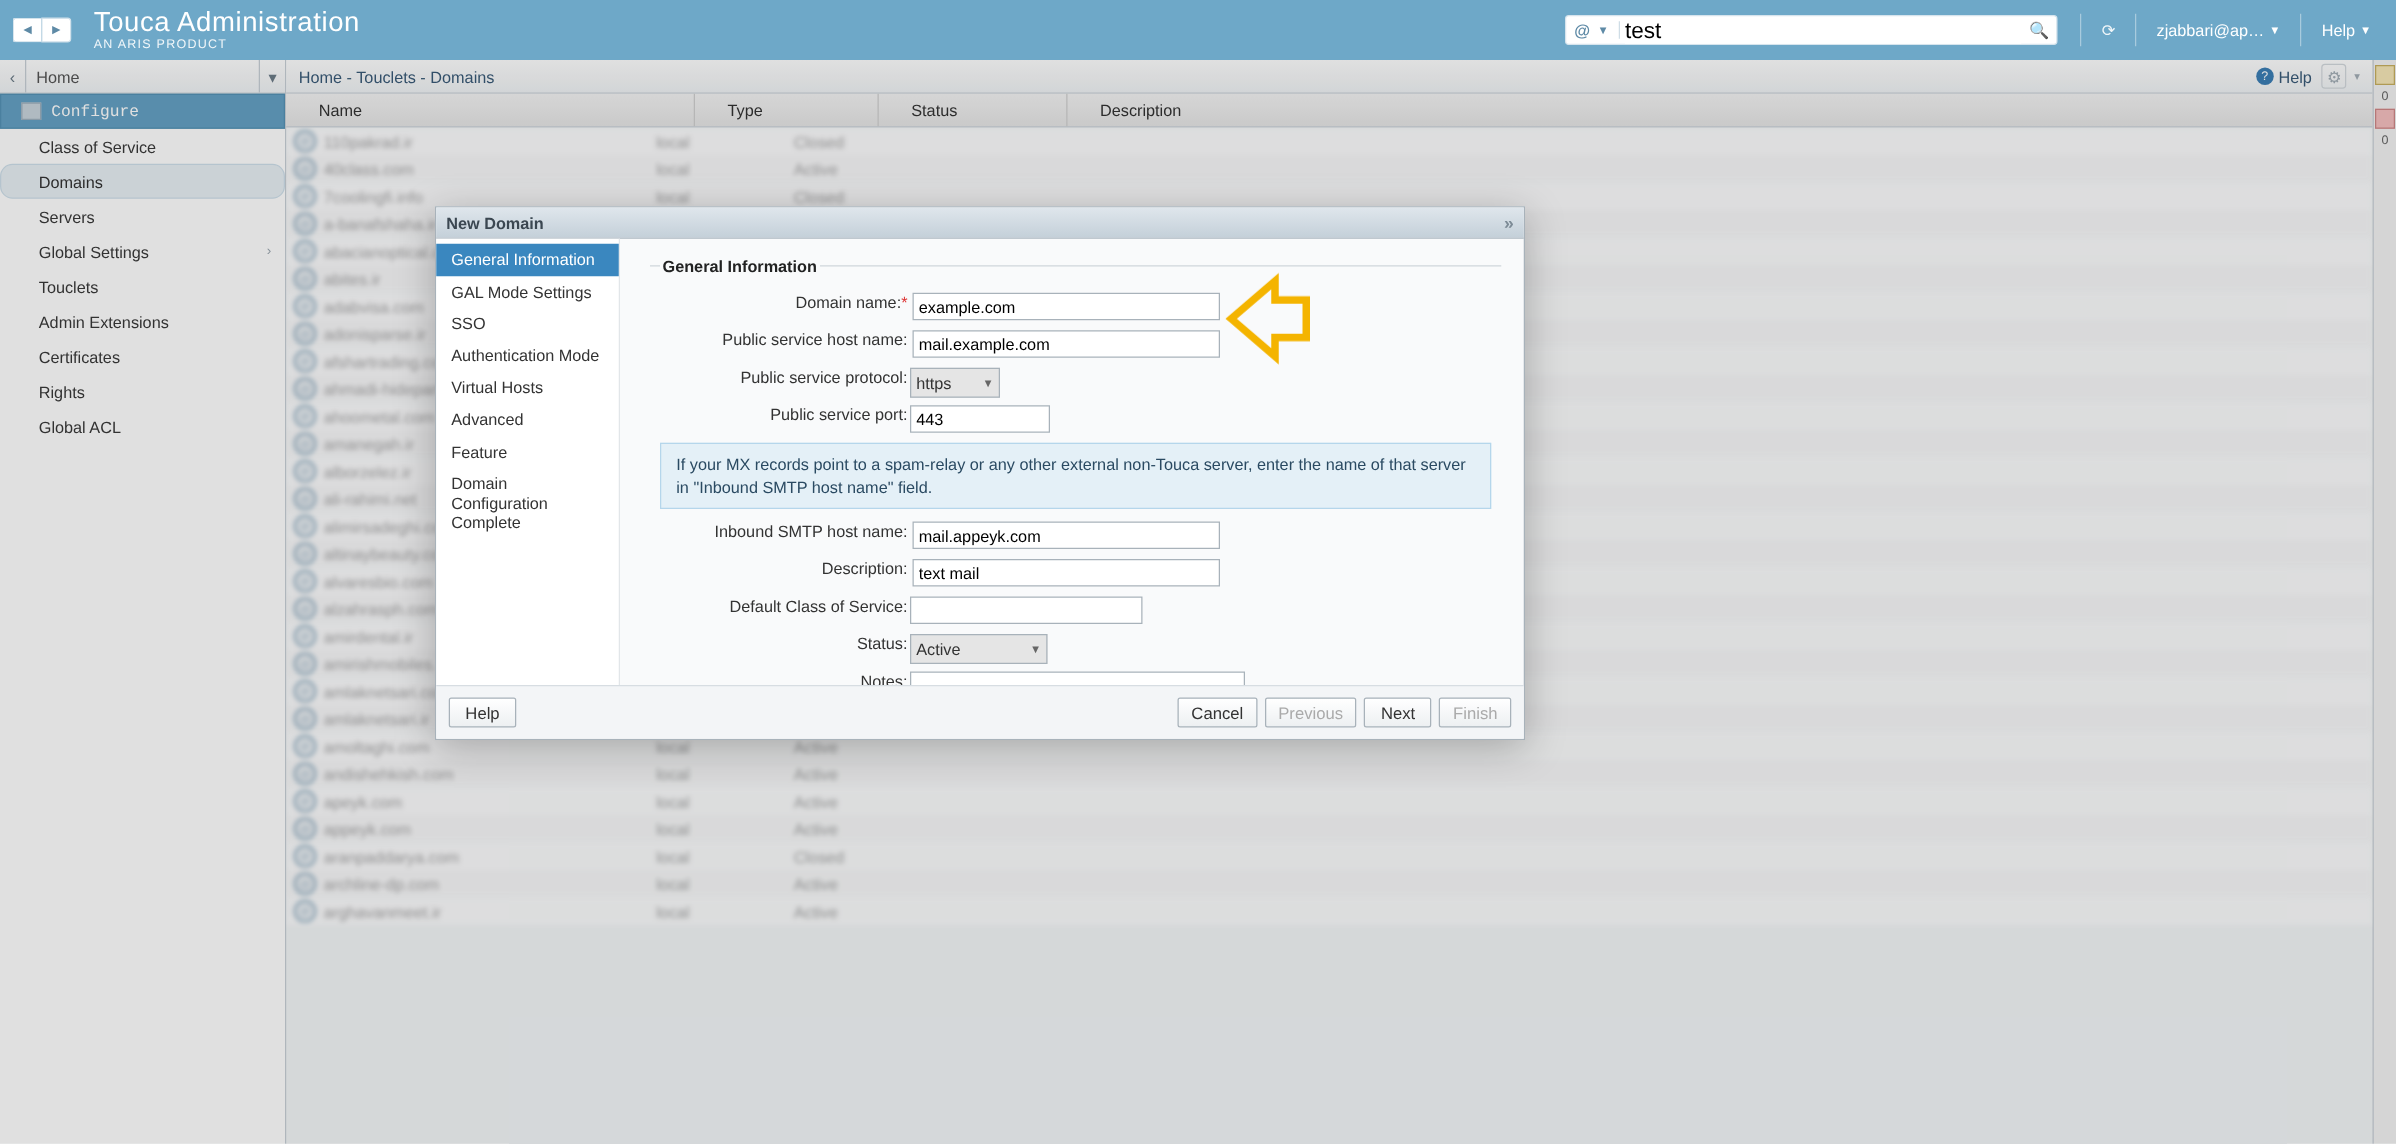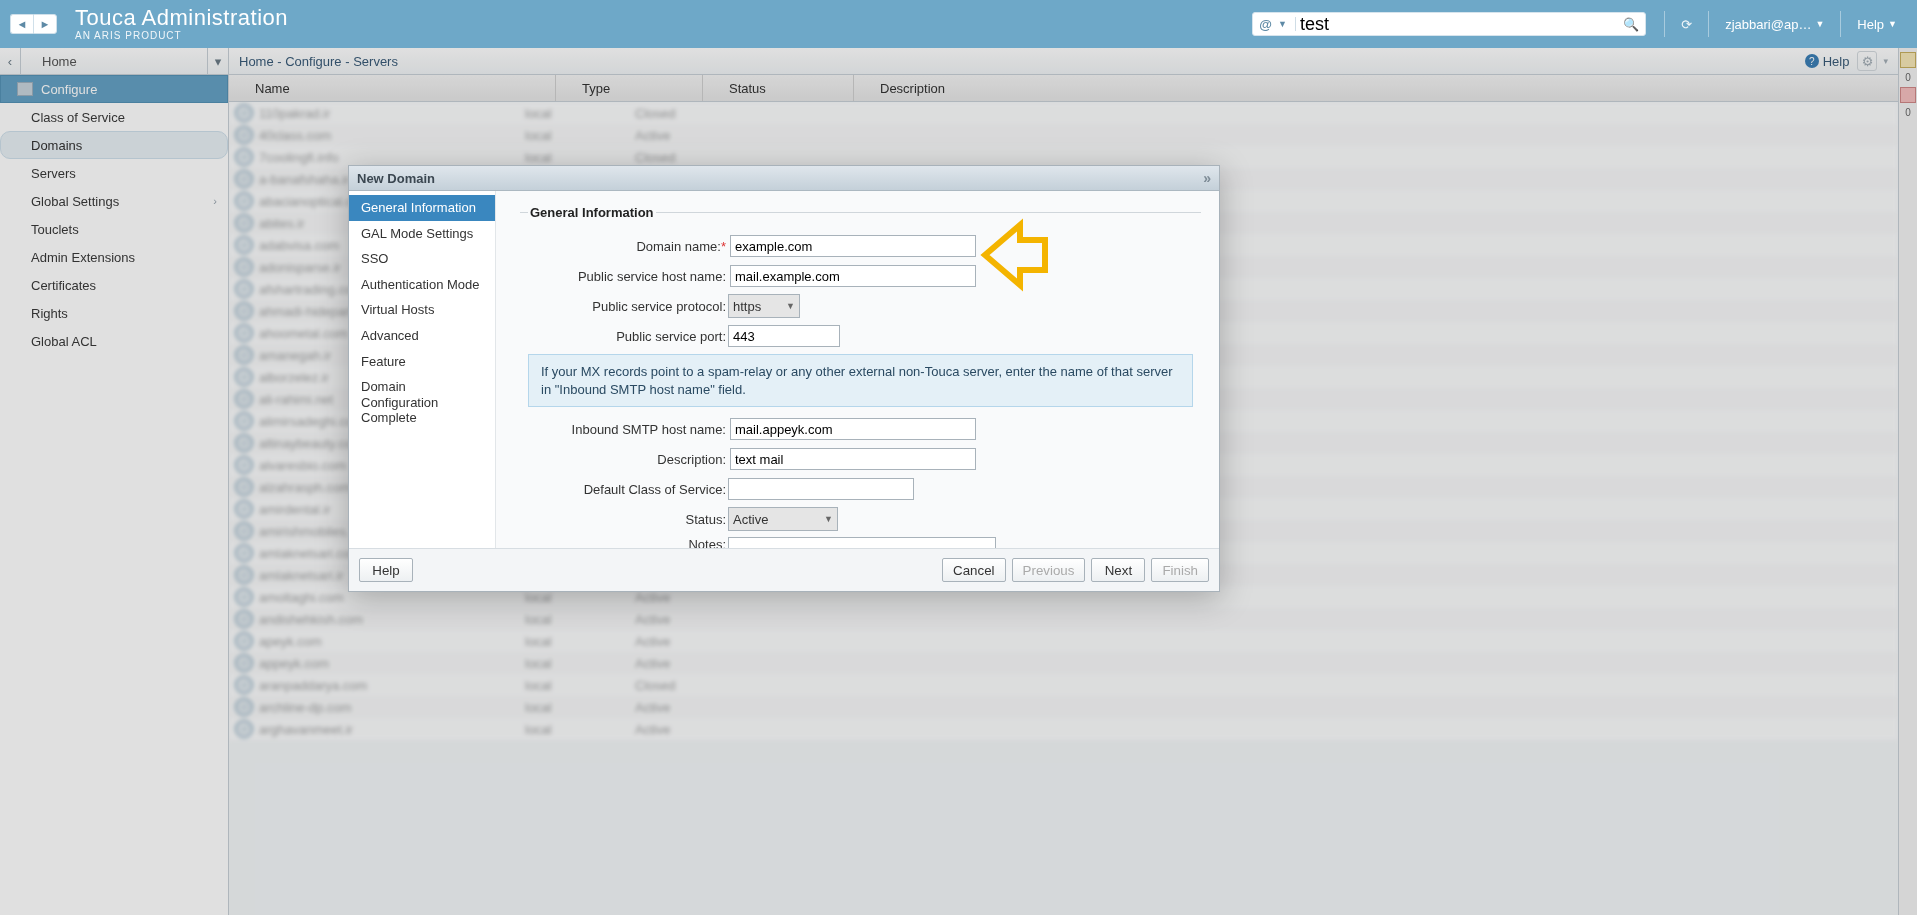--- a/index.html
+++ b/index.html
@@ -39,24 +39,24 @@
   .searchwrap .mag{color:#9bb4c5;padding:0 6px;}
   .toprefresh{color:#fff;opacity:.9;margin:0 10px;}
   .topuser,.tophelp{color:#fff;margin:0 10px;display:flex;align-items:center;gap:4px;font-size:13px;}
   .topuser .dd,.tophelp .dd{font-size:9px;}
   .vsep{width:1px;height:26px;background:rgba(255,255,255,.4);margin:0 6px;}
   
   .wrap{position:absolute;left:0;right:0;top:48px;bottom:0;display:flex;}
   .sidepane{width:228px;border-right:1px solid var(--border);background:#fff;display:flex;flex-direction:column;}
   .sidehead{height:26px;display:flex;border-bottom:1px solid var(--border);background:linear-gradient(#fff,#f0f3f5);}
   .sidehead .back{width:20px;display:flex;align-items:center;justify-content:center;color:#6b7b87;border-right:1px solid var(--border);}
-  .sidehead .title{flex:1;display:flex;align-items:center;padding:0 8px;color:#555;margin-left:13px;}
+  .sidehead .title{flex:1;display:flex;align-items:center;padding:0 8px;color:#555;}
   .sidehead .menu{width:20px;display:flex;align-items:center;justify-content:center;color:#6b7b87;border-left:1px solid var(--border);}
   .siderow{height:26px;display:flex;align-items:center;padding:0 10px 0 16px;color:#3a3a3a;cursor:pointer;border:1px solid transparent;}
-  .siderow.sel{background:var(--panel-blue);color:#fff;border-color:#5592b5;}
+  .siderow.sel{background:var(--panel-blue);color:#fff;border-color:#5592b5;font-family:Liberation Mono, monospace;}
   .siderow.domain{background:var(--light);color:#333;border-color:#cfe0eb;border-radius:10px;}
   .siderow .chev{margin-left:auto;color:#9aa6af;font-size:11px;}
   .siderow.indent{padding-left:30px;}
   .siderow .folder{width:14px;height:12px;margin-right:8px;background:#c9d4dc;border:1px solid #9eb0bd;}
   .mainpane{flex:1;display:flex;flex-direction:column;min-width:0;}
   .breadbar{height:26px;background:linear-gradient(#fff,#f0f3f5);border-bottom:1px solid var(--border);display:flex;align-items:center;padding:0 10px;color:#3a5b78;}
   .breadbar .help{margin-left:auto;display:flex;align-items:center;gap:4px;color:#3a5b78;}
   .breadbar .gear{color:#a3aeb6;width:18px;height:18px;border:1px solid #d3d9dd;border-radius:3px;display:flex;align-items:center;justify-content:center;margin-left:4px;}
   .breadbar .dd{font-size:9px;color:#a3aeb6;margin-left:2px;}
   .tableheader{height:26px;background:linear-gradient(#f4f4f4,#e6e6e6);display:flex;color:#333;border-bottom:1px solid var(--border);}
@@ -85,21 +85,21 @@
   .modal{position:absolute;left:348px;top:165px;width:870px;height:425px;background:#f9fafb;border:1px solid #a8b2ba;box-shadow:0 6px 30px rgba(0,0,0,.25);display:flex;flex-direction:column;}
   .modal-head{height:24px;background:linear-gradient(#dfe6ec,#c4d0d9);border-bottom:1px solid #acb8c1;display:flex;align-items:center;padding:0 8px;font-weight:bold;color:#3b4751;}
   .modal-head .cl{margin-left:auto;color:#7d8b96;font-size:14px;}
   .modal-body{flex:1;display:flex;min-height:0;}
   .modal-nav{width:146px;background:#fff;border-right:1px solid #e2e6e9;padding:4px 0;}
   .modal-nav .item{padding:5px 12px;color:#333;cursor:pointer;line-height:1.2;}
   .modal-nav .item.sel{background:var(--tab-blue);color:#fff;}
   .modal-right{flex:1;padding:14px 18px 0 24px;overflow:auto;}
   fieldset.gi{border:1px solid #d0d6db;border-left:none;border-right:none;border-bottom:none;margin:0;padding:14px 8px 0 8px;}
   fieldset.gi legend{font-weight:bold;color:#222;padding:0 2px;}
-  .formrow{display:flex;align-items:center;margin-bottom:6px;height:24px;}
+  .formrow{display:flex;align-items:flex-start;margin-bottom:6px;height:24px;}
   .formrow label{width:198px;text-align:right;color:#333;padding-right:2px;}
   .formrow label .req{color:#d33;}
   .formrow .field{width:246px;margin-left:2px;}
   .formrow input[type=text]{width:100%;box-sizing:border-box;height:22px;border:1px solid #a8b2ba;padding:0 4px;font-size:13px;}
   .formrow .sel{width:62px;height:22px;border:1px solid #a8b2ba;background:#e5e5e5;display:flex;align-items:center;padding:0 4px;gap:17px;color:#333;}
   .formrow .sel .dd{margin-left:auto;font-size:9px;color:#666;}
   .formrow .selwide{width:100px;}
   .formrow .port{width:112px;}
   .formrow .cos{border:2px solid #2a66b4;height:22px;width:146px;}
   .formrow textarea{width:258px;height:26px;border:1px solid #a8b2ba;resize:none;font-family:inherit;font-size:13px;padding:2px 4px;}
@@ -183,21 +183,21 @@
         <div class="siderow indent">
           <span>Rights</span>
         </div>
         <div class="siderow indent">
           <span>Global ACL</span>
         </div>
       </div>
   </div>
   <div class="mainpane">
     <div class="breadbar">
-      <span>Home - Configure - Servers</span>
+      <span>Home - Touclets - Domains</span>
       <div class="help">
         <span style="width:14px;height:14px;border-radius:50%;background:#3c7fb5;color:#fff;display:inline-flex;align-items:center;justify-content:center;font-size:10px;">?</span>
         <span>Help</span>
         <span class="gear">⚙</span>
         <span class="dd">▾</span>
       </div>
     </div>
     <div class="tableheader">
       <div class="col-name">Name</div>
       <div class="col-type">Type</div>

